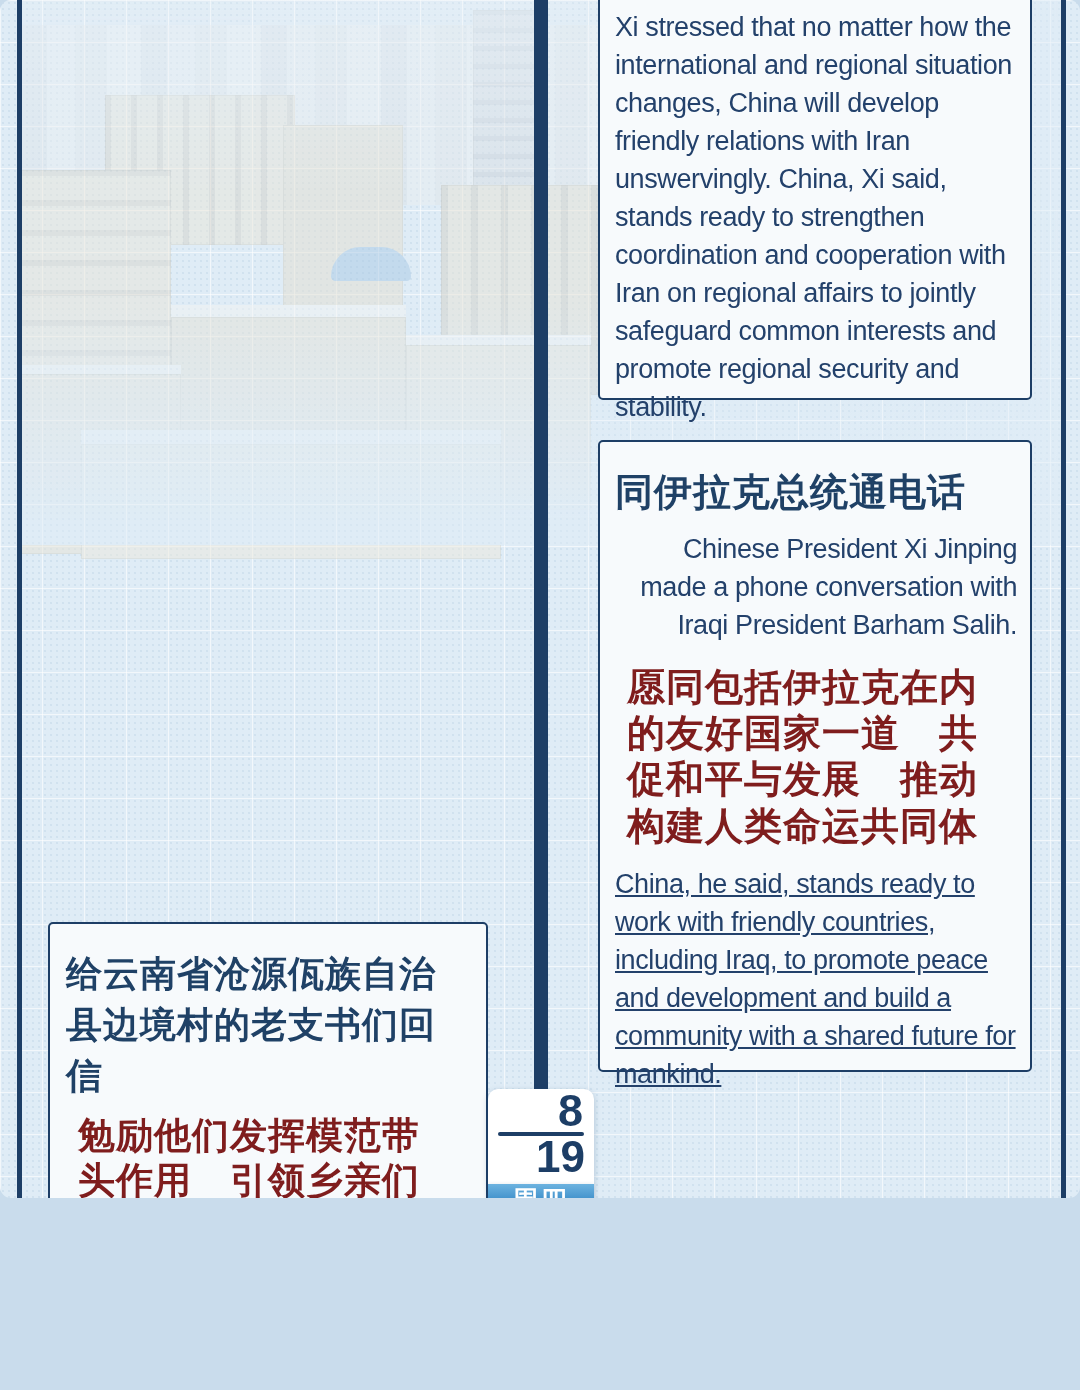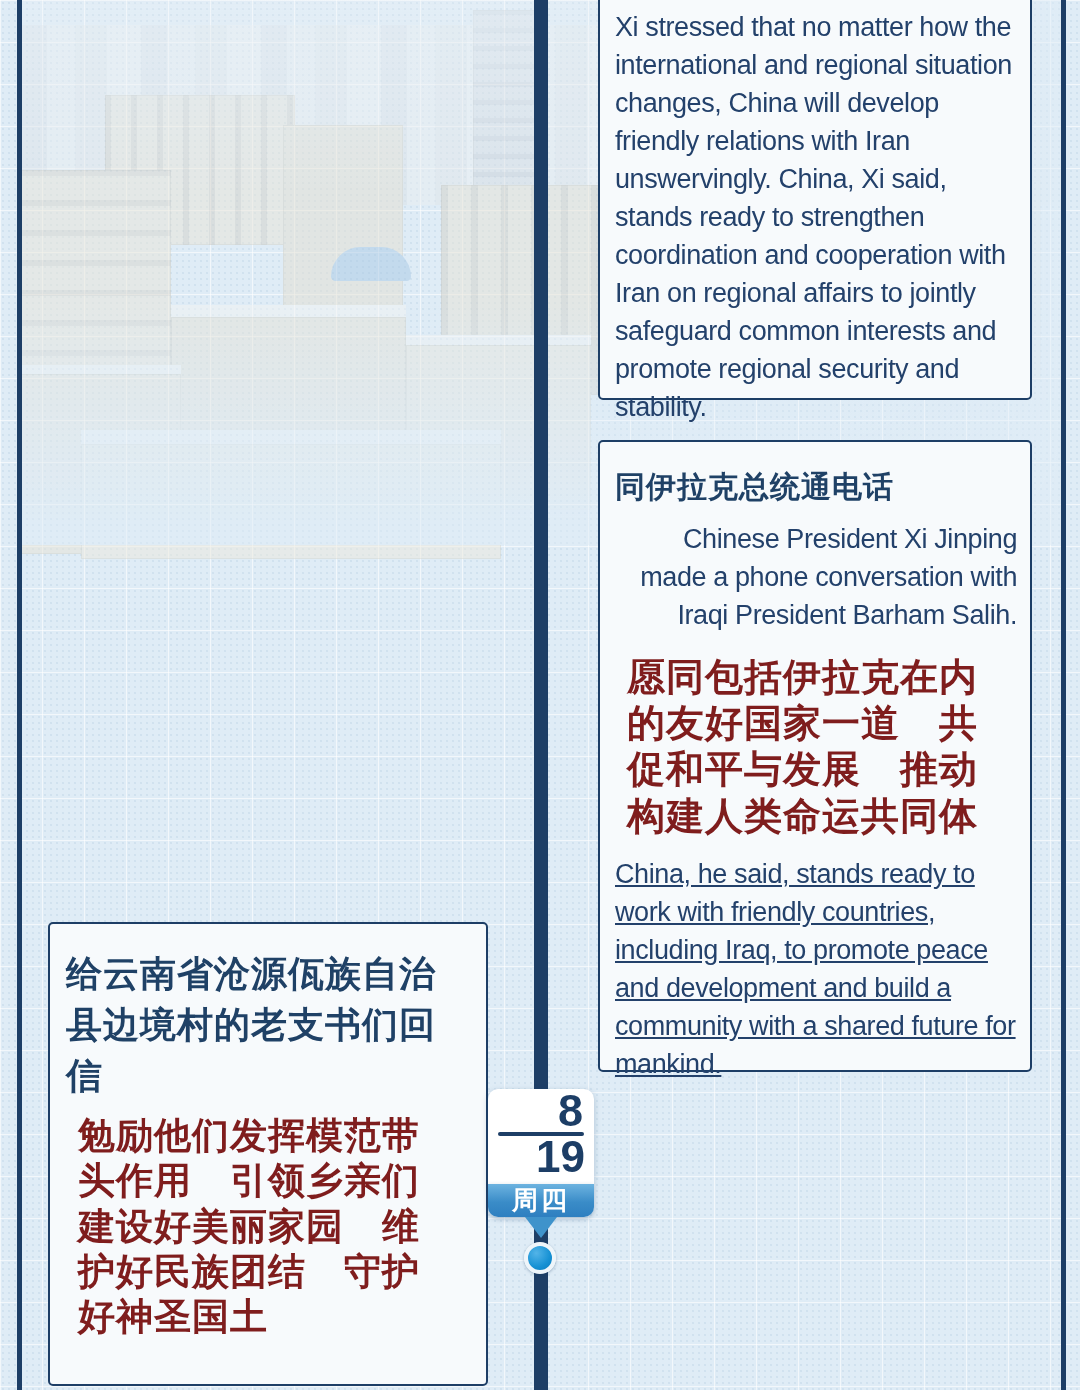--- a/index.html
+++ b/index.html
@@ -1,24 +1,25 @@
 <!DOCTYPE html>
 <html><head>
 <meta charset="utf-8">
 <style>
   html,body{margin:0;padding:0;background:#c9dcec;}
   .page{
-    position:relative; width:1080px; height:1390px; overflow:hidden;
+    position:relative; width:1080px; height:1198px; overflow:hidden;
     background-color:#dfecf6;
     background-image:
       linear-gradient(rgba(255,255,255,.6) 1px, transparent 1px),
       linear-gradient(90deg, rgba(255,255,255,.6) 1px, transparent 1px),
       radial-gradient(rgba(125,165,200,.15) 1px, transparent 1.3px);
     background-size:42px 42px, 42px 42px, 6px 6px;
     font-family:"Liberation Sans", sans-serif;
+    border-radius:11px;
   }
 
   
   .photo{position:absolute; left:21px; top:0; width:1040px; height:545px; opacity:.5;}
   .photo .bld{position:absolute; box-shadow:inset 0 0 0 1px rgba(160,160,150,.25);}
   .far{position:absolute; left:0; top:25px; width:100%; height:180px;
        background:repeating-linear-gradient(90deg,#dde3e8 0 26px,#eaeef1 26px 54px,#e2e7ea 54px 86px,#eef1f3 86px 120px);}
   .b1{left:452px; top:10px;  width:72px;  height:200px; background:#d9dee3;
       background-image:repeating-linear-gradient(#c9cfd6 0 5px, transparent 5px 18px);}
   .b2{left:84px;  top:95px;  width:190px; height:150px; background:#e9e5d8;
@@ -48,21 +49,21 @@
   .timeline-bar{position:absolute; left:534px; top:0; width:14px; height:100%; background:#1d3e66;}
 
   
   .card{position:absolute; background:#f7fafc; border:2px solid #1d3e66; border-radius:5px; box-sizing:border-box;}
   .card-iran{left:598px; top:-34px; width:434px; height:434px; padding:40px 12px 0 15px;}
   .card-iraq{left:598px; top:440px; width:434px; height:632px; padding:26px 13px 0 15px;}
   .card-yunnan{left:48px; top:922px; width:440px; height:464px; padding:24px 18px 0 16px;}
 
   .en{margin:0; color:#23416b; font-size:27px; line-height:38px; letter-spacing:-0.4px;}
   .zh-title{margin:0; color:#1f4166; font-family:"DejaVu Serif", serif; font-weight:700;
-            font-size:30px; line-height:1.25; letter-spacing:1px;}
+            font-size:38px; line-height:1.25; letter-spacing:1px;}
   .zh-quote{margin:12px; color:#7f1d1d; font-family:"DejaVu Serif", serif; font-weight:700;
             font-size:38px; line-height:1.22; letter-spacing:1px;}
   .card-iraq .en.intro{margin-top:14px;text-align:right;}
   .card-iraq .zh-quote{margin-top:20px;}
   .card-iraq .en.body{margin-top:16px;text-decoration:underline;}
   .card-yunnan .zh-title{font-size:36px; line-height:1.42;}
   .card-yunnan .en.intro{margin-top:14px;}
   .card-yunnan .zh-quote{font-size:37px; margin-top:12px;}
 
   

